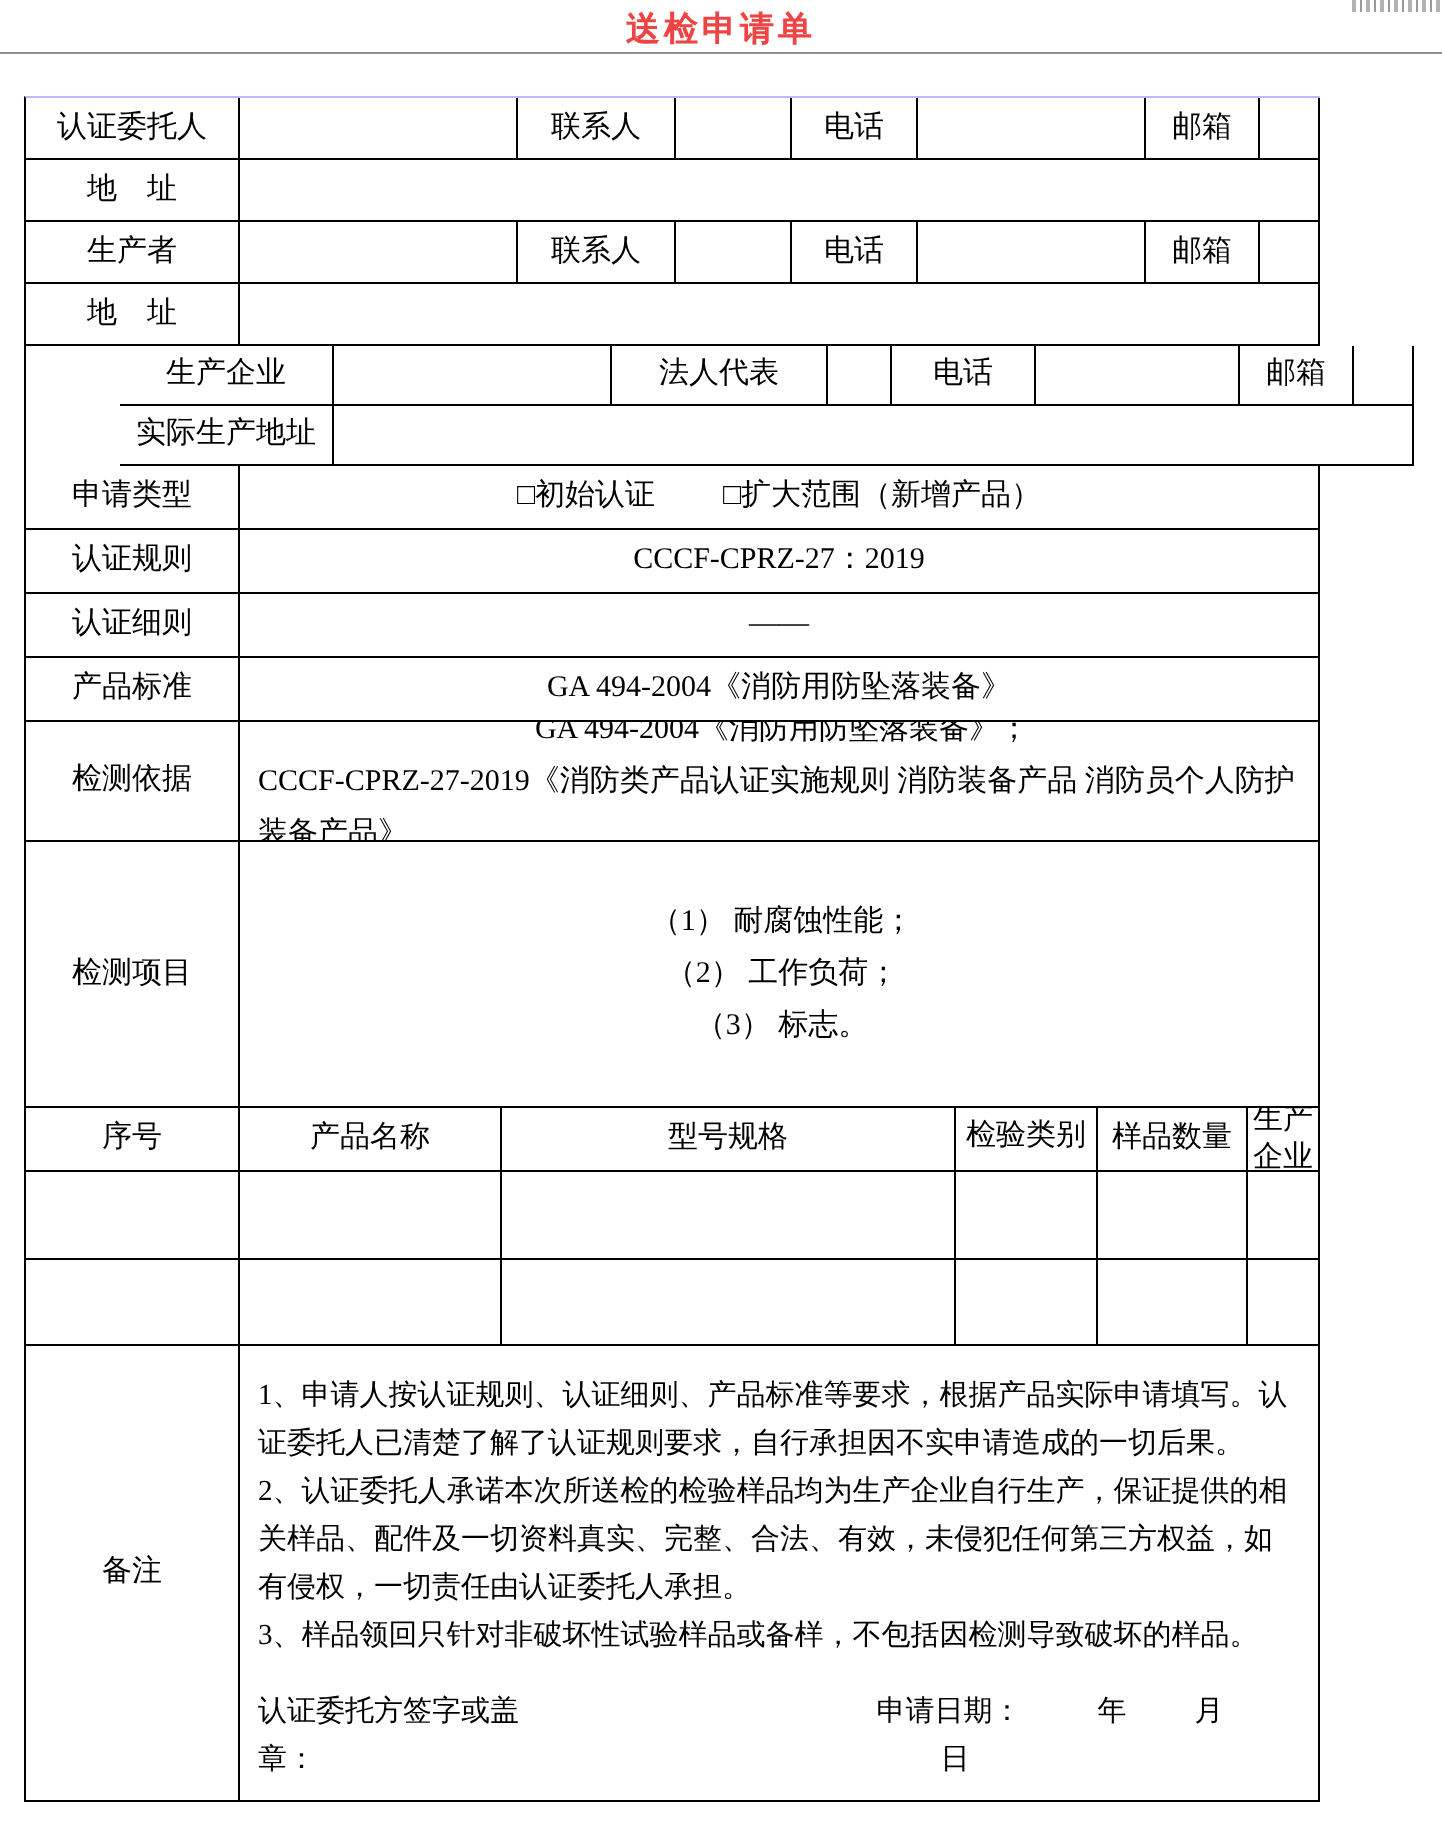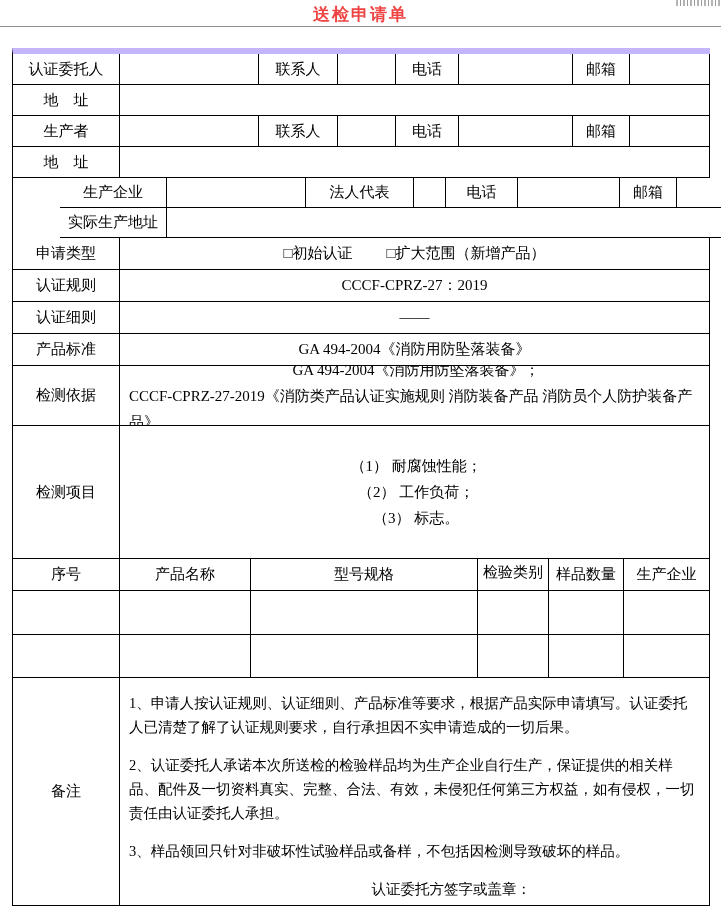--- a/index.html
+++ b/index.html
@@ -14,22 +14,22 @@
   }
   .title-rule{
     position:absolute;top:26px;left:0;width:721px;height:0;
     border-top:1px solid #8f8f8f;
   }
   .artifact{
     position:absolute;top:0;right:1px;width:44px;height:6px;opacity:.75;
     background:repeating-linear-gradient(90deg,#9a9a9a 0 2px,#ffffff 2px 4px,#777 4px 5px,#fff 5px 7px);
   }
   .form{
-    position:absolute;left:12px;top:48px;width:698px;
-    border-top:6px solid #c4b5fd;border-left:1px solid #000;
+    position:absolute;left:12px;top:48px;width:648px;
+    border-top:1px solid #c4b5fd;border-left:1px solid #000;
     box-sizing:border-box;
   }
   .row{display:flex;width:100%;}
   .cell{
     border-right:1px solid #000;border-bottom:1px solid #000;
     box-sizing:border-box;display:flex;align-items:center;justify-content:center;
     font-size:15px;line-height:1.25;overflow:hidden;
   }
   .lbl{text-align:center;}
   .field{}
@@ -46,24 +46,24 @@
   .h60{height:60px;} .h133{height:133px;} .h44{height:44px;}
   .h43{height:43px;} .h228{height:228px;}
   .opt-row{gap:34px;}
   .multiline{
     flex-direction:column;align-items:center;justify-content:center;
     padding-left:9px;padding-right:6px;
   }
   .multiline div{line-height:26px;}
   .remark-cell{
     flex-direction:column;align-items:stretch;justify-content:flex-start;
-    padding:13px 10px 8px 9px;font-size:14.5px;gap:14px;
+    padding:13px 10px 8px 9px;font-size:14.5px;
   }
   .remark-cell .remark-item{line-height:24px;text-align:left;}
-  .sign-block{margin-top:auto;display:flex;flex-direction:column;align-items:flex-end;}
+  .sign-block{margin-top:auto;display:flex;align-items:flex-end;}
   .sign-line1{margin-right:168px;line-height:24px;}
   .sign-line2{margin-right:16px;line-height:24px;}
   .sign-line2 .ymd{display:inline-block;}
   .ymd.y{margin-left:38px;} .ymd.m{margin-left:34px;} .ymd.d{margin-left:32px;}
 </style>
 </head>
 <body>
 
 <div class="title">送检申请单</div>
 <div class="artifact"></div>

